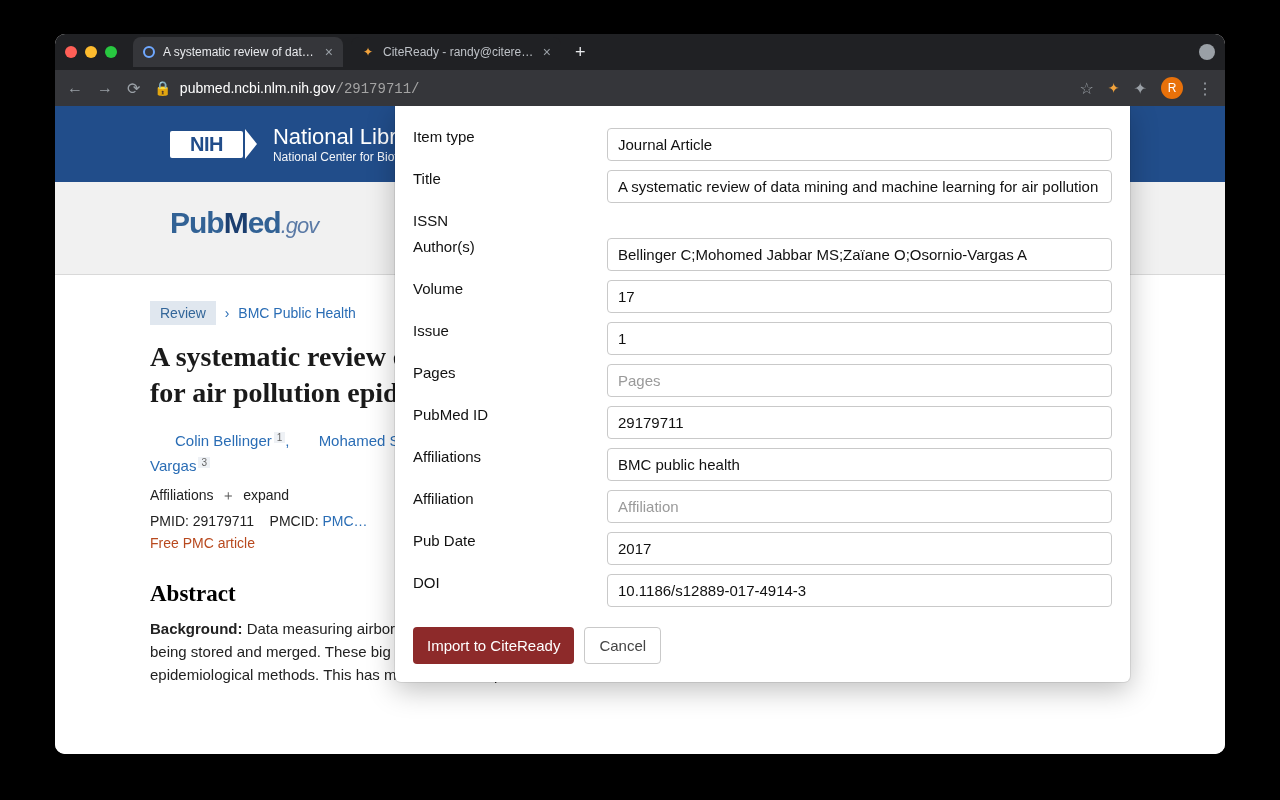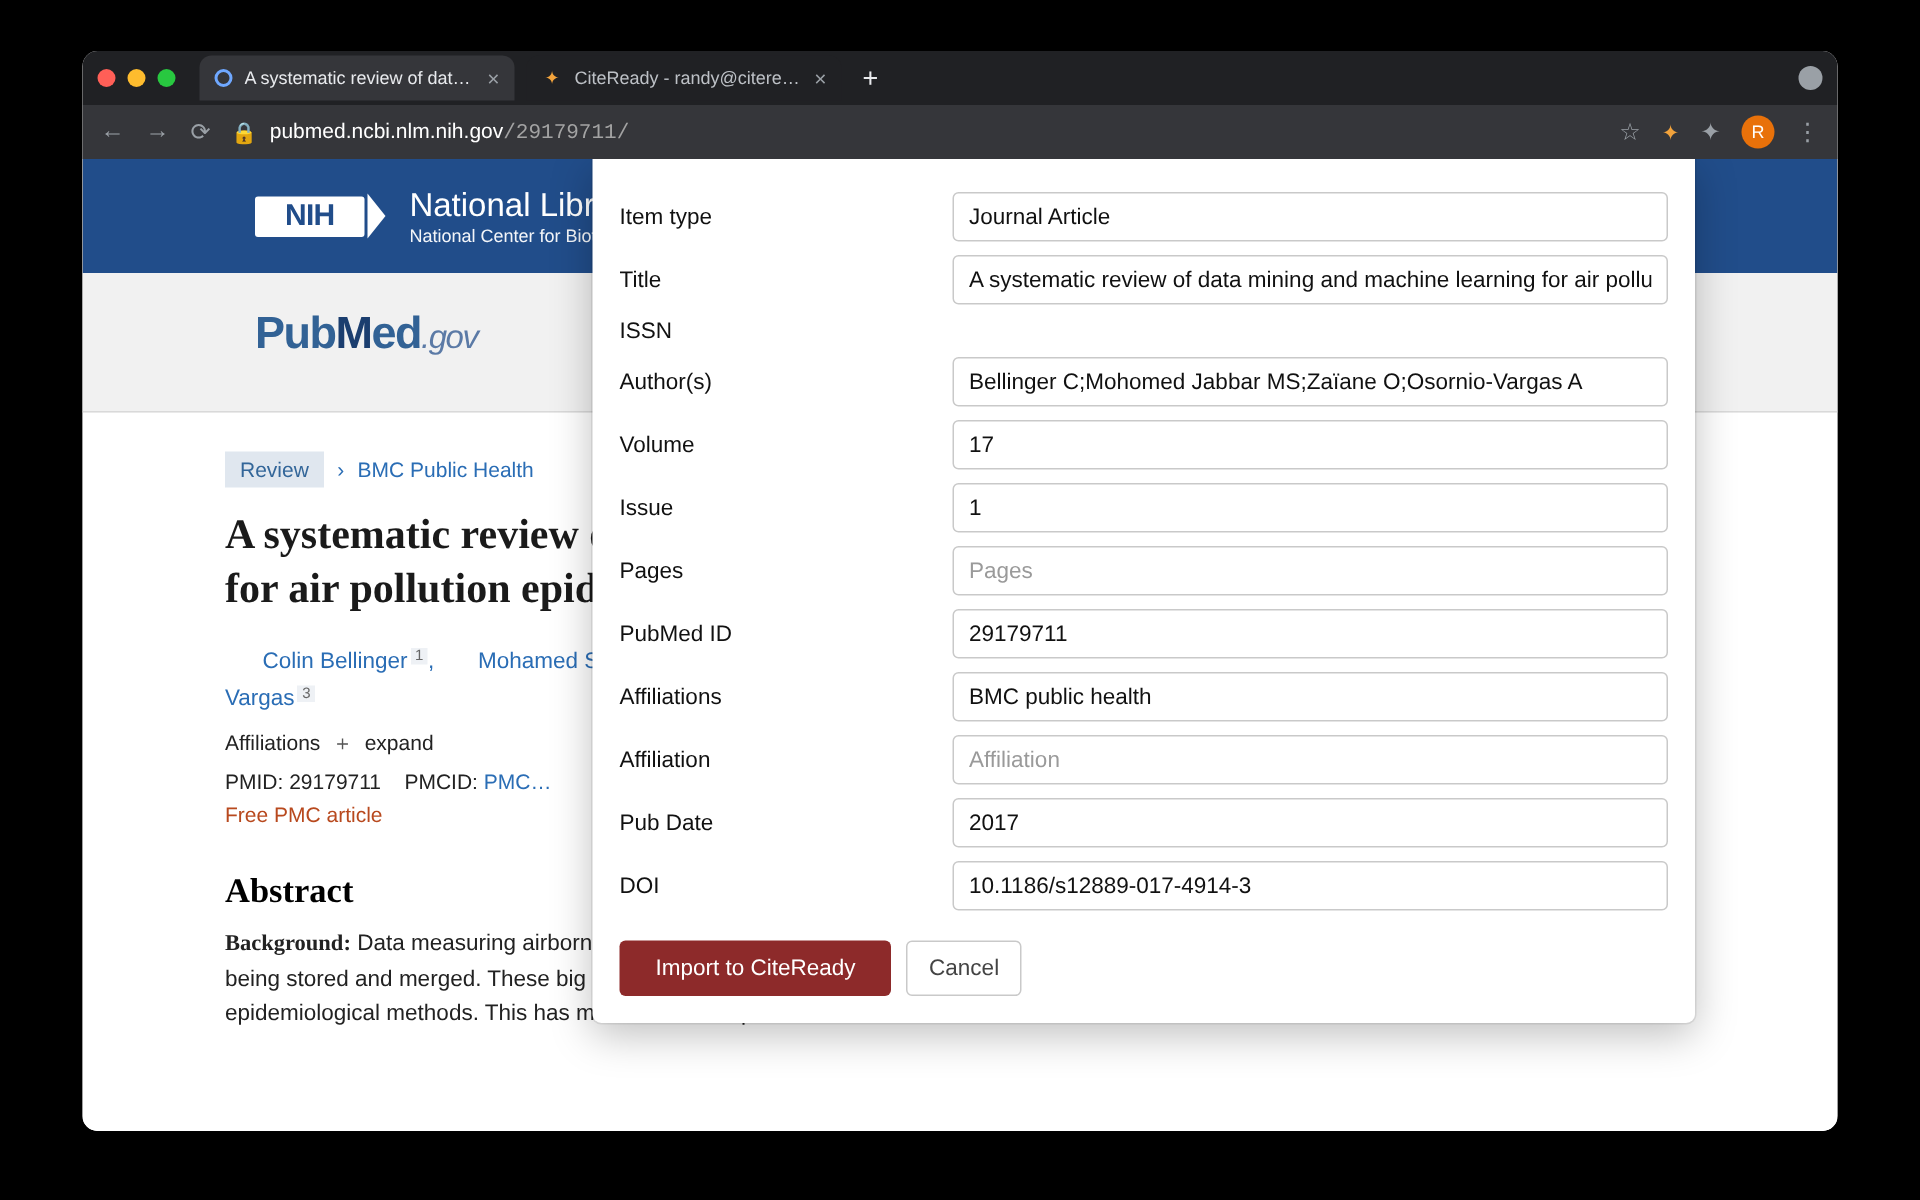--- a/index.html
+++ b/index.html
@@ -139,21 +139,21 @@
   .authors .sup { font-size: 10px; background: #eef1f5; padding: 0 3px; margin-left: 2px; color: #666; position: relative; top: -5px;}
   .meta { margin-top: 8px; font-size: 14px; color: #222; }
   .meta .plus { font-weight: 400; color: #555; }
   .meta .link { color: #2a6db5; }
   .pmc-free { color: #b8491e; font-size: 14px; margin-top: 6px; display: block; text-decoration: none; }
 
   .abs-h {
     font-family: Georgia, serif; font-size: 23px; font-weight: 700; margin: 30px 0 10px;
   }
   .abs-p { font-size: 15px; color: #222; line-height: 1.55; }
-  .abs-p b { font-weight: 700; font-family: Liberation Serif, serif; }
+  .abs-p b { font-weight: 700; }
 
   .side h4 {
     font-size: 12px; letter-spacing: 0.5px; color: #777; font-weight: 600;
     border-bottom: 1px solid #d5d5d5; padding-bottom: 8px; margin-bottom: 4px;
   }
   .navitem {
     padding: 12px 4px; border-bottom: 1px solid #ececec; display: flex;
     align-items: center; gap: 8px; font-size: 15px; color: #222;
   }
   .navitem .chev { color: #666; font-size: 14px; }
@@ -163,37 +163,37 @@
     position: absolute;
     top: 0; left: 340px;
     width: 735px;
     background: #fff;
     border-radius: 0 0 6px 6px;
     box-shadow: 0 0 0 1px rgba(0,0,0,.08), 0 8px 28px rgba(0,0,0,.25);
     padding: 22px 18px 18px;
     z-index: 50;
   }
   .form-row {
-    display: flex; align-items: center; gap: 32px; margin-bottom: 9px;
+    display: flex; align-items: flex-start; gap: 4px; margin-bottom: 9px;
   }
   .form-row label {
     width: 190px; font-size: 15px; color: #111;
   }
   .form-row input {
     flex: 1; height: 33px; border: 1px solid #c9c9c9; border-radius: 4px;
     padding: 0 10px; font-size: 15px; color: #111;
   }
   .form-row input::placeholder { color: #9a9a9a; }
 
   .modal-actions {
     display: flex; gap: 10px; margin-top: 20px;
   }
   .btn-primary {
     background: #8d2a2a; color: #fff; border: none; border-radius: 4px;
-    padding: 9px 24px; font-size: 15px; cursor: pointer;
+    padding: 9px 14px; font-size: 15px; cursor: pointer;
   }
   .btn-secondary {
     background: #fff; color: #444; border: 1px solid #c9c9c9; border-radius: 4px;
     padding: 9px 14px; font-size: 15px; cursor: pointer;
   }
 </style>
 </head>
 <body>
 
 <div class="browser">

